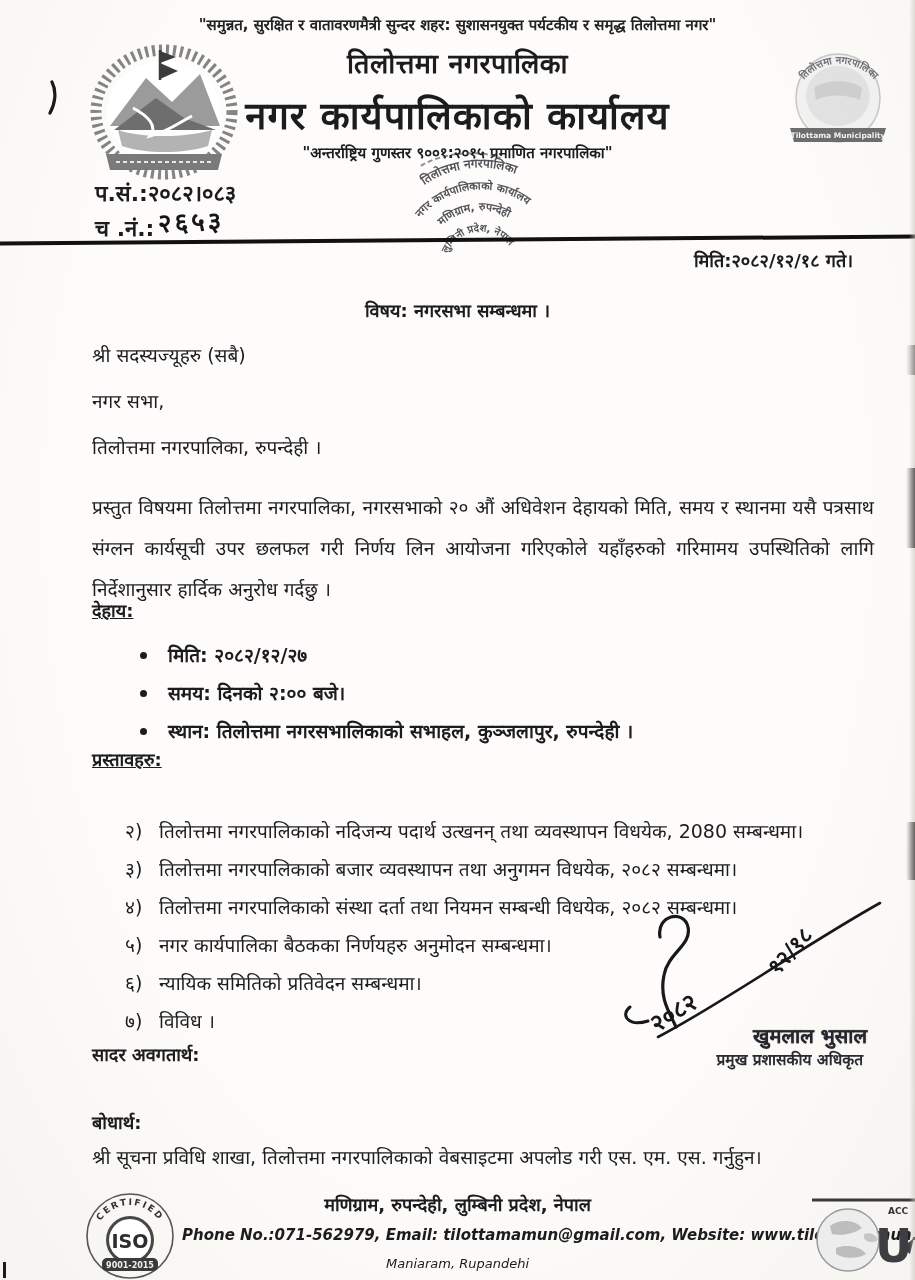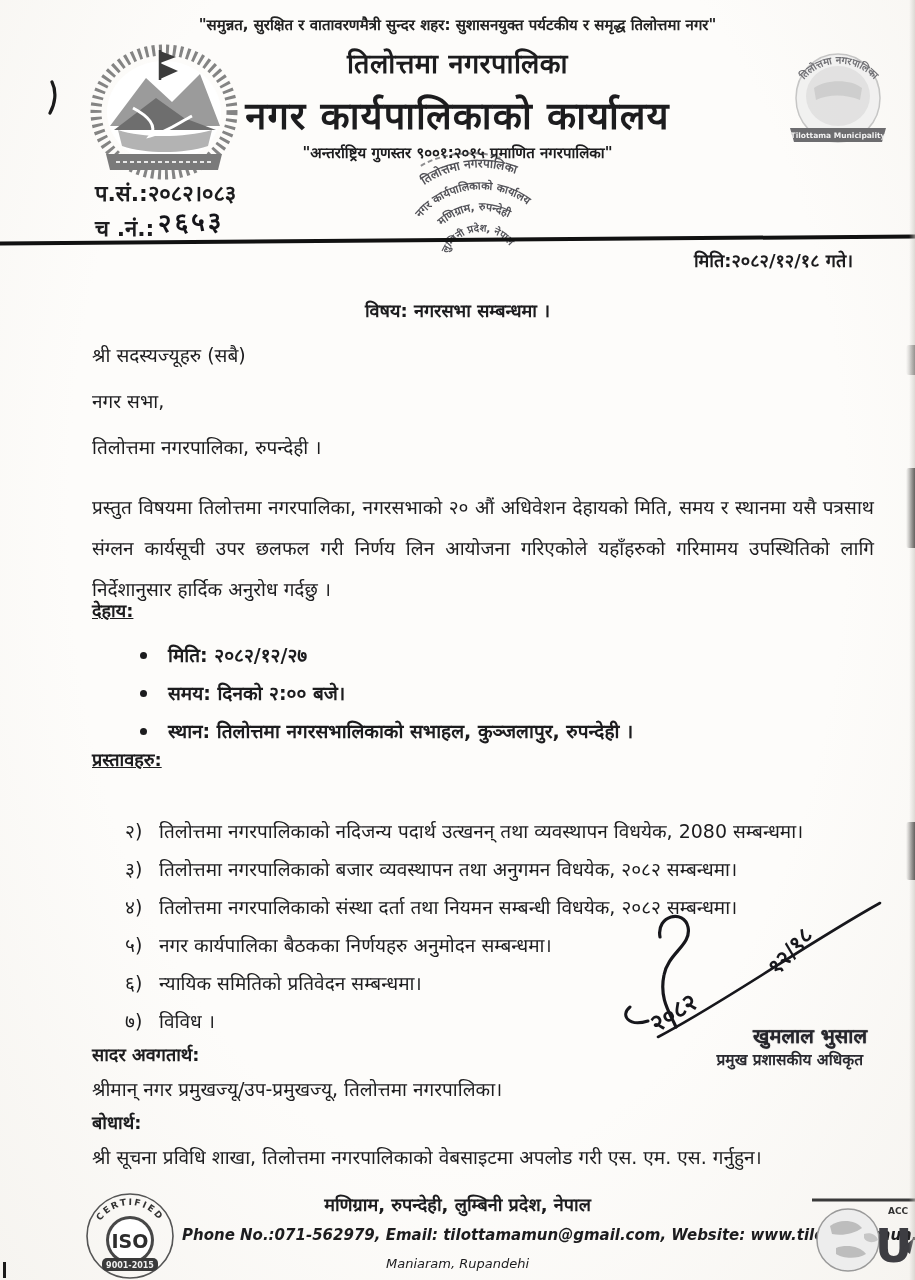--- a/index.html
+++ b/index.html
@@ -143,21 +143,20 @@
     <span class="prop-num">५)</span><span>नगर कार्यपालिका बैठकका निर्णयहरु अनुमोदन सम्बन्धमा।</span>
   </div>
   <div class="prop-row" style="top:970px;">
     <span class="prop-num">६)</span><span>न्यायिक समितिको प्रतिवेदन सम्बन्धमा।</span>
   </div>
   <div class="prop-row" style="top:1008px;">
     <span class="prop-num">७)</span><span>विविध ।</span>
   </div>
 
   <div class="t heading" style="left:92px;top:1042px;text-decoration:none;">सादर अवगतार्थ:</div>
-  <div class="t addr" style="left:92px;top:1076px;">श्रीमान् नगर प्रमुखज्यू/उप-प्रमुखज्यू, तिलोत्तमा नगरपालिका।</div>
   <div class="t heading" style="left:92px;top:1110px;text-decoration:none;">बोधार्थ:</div>
   <div class="t addr" style="left:92px;top:1144px;">श्री सूचना प्रविधि शाखा, तिलोत्तमा नगरपालिकाको वेबसाइटमा अपलोड गरी एस. एम. एस. गर्नुहुन।</div>
 
   <svg class="t" style="left:618px;top:895px;" width="275" height="150" viewBox="0 0 275 150">
     <path d="M42,42 C38,20 66,14 70,32 C74,50 50,58 46,80 C41,104 52,118 58,132" fill="none" stroke="#17171c" stroke-width="3.2" stroke-linecap="round"></path>
     <path d="M12,112 C2,120 10,132 30,126" fill="none" stroke="#17171c" stroke-width="3" stroke-linecap="round"></path>
     <path d="M40,142 C105,108 190,48 262,8" fill="none" stroke="#17171c" stroke-width="2.6" stroke-linecap="round"></path>
   </svg>
   <div class="t handwrite" style="left:648px;top:995px;font-size:24px;transform:rotate(-32deg);font-weight:600;">२०८२</div>
   <div class="t handwrite" style="left:762px;top:935px;font-size:22px;transform:rotate(-48deg);font-weight:600;">१२/१८</div>

